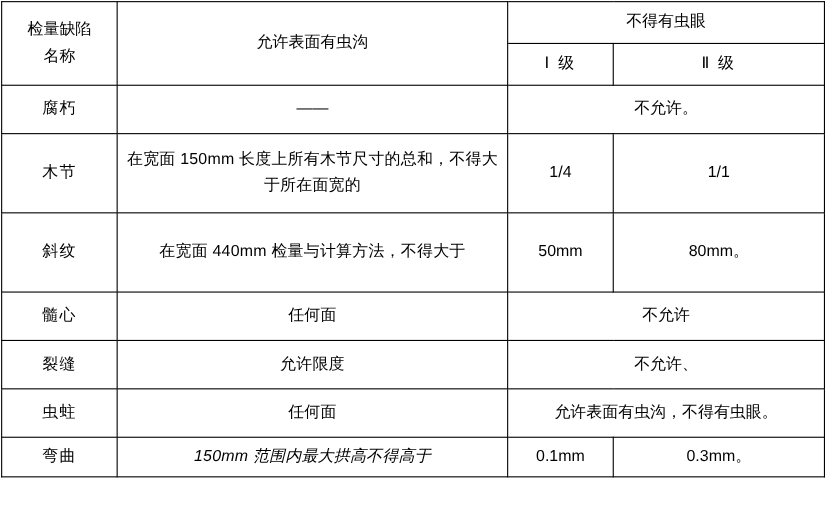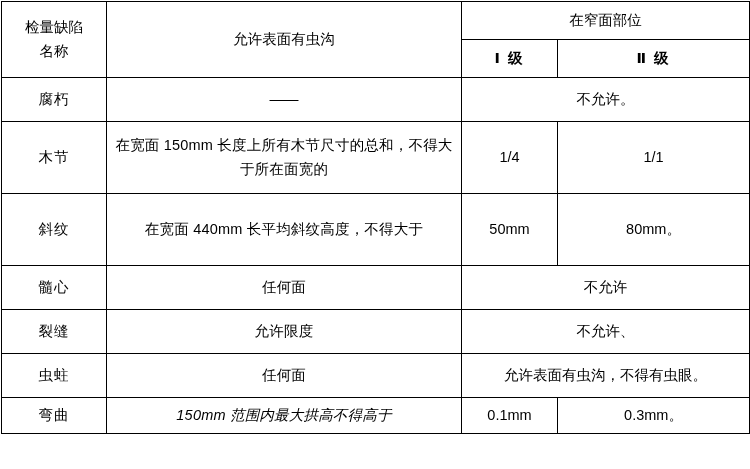--- a/index.html
+++ b/index.html
@@ -60,21 +60,20 @@
   .dash {
     letter-spacing: 0px;
   }
   .tall { height: 72px; }
   .mid { height: 44px; }
   .hdrrow1 { height: 38px; }
   .hdrrow2 { height: 38px; }
   .lastrow { height: 36px; }
   .level {
     letter-spacing: 2px;
-    font-weight: bold;
   }
   .nowrap { white-space: nowrap; font-style: italic; }
 </style>
 </head>
 <body>
 
 <div id="sheet">
   <table class="spec">
     <colgroup>
       <col class="c0">
@@ -82,21 +81,21 @@
       <col class="c2">
       <col class="c3">
     </colgroup>
     <tbody>
       <tr class="hdrrow1">
         <td class="hdr hdr-name" rowspan="2">
           <div>检量缺陷</div>
           <div>名称</div>
         </td>
         <td class="hdr" rowspan="2">允许表面有虫沟</td>
-        <td class="hdr" colspan="2">在窄面部位</td>
+        <td class="hdr" colspan="2">不得有虫眼</td>
       </tr>
       <tr class="hdrrow2">
         <td class="hdr level">Ⅰ 级</td>
         <td class="hdr level">Ⅱ 级</td>
       </tr>
 
       <tr class="mid">
         <td class="rowname">腐朽</td>
         <td class="method dash">——</td>
         <td colspan="2">不允许。</td>
@@ -104,21 +103,21 @@
 
       <tr class="tall">
         <td class="rowname">木节</td>
         <td class="method">在宽面 150mm 长度上所有木节尺寸的总和，不得大于所在面宽的</td>
         <td>1/4</td>
         <td>1/1</td>
       </tr>
 
       <tr class="tall">
         <td class="rowname">斜纹</td>
-        <td class="method">在宽面 440mm 长平均斜纹高度，不得大于</td>
+        <td class="method">在宽面 440mm 检量与计算方法，不得大于</td>
         <td>50mm</td>
         <td>80mm。</td>
       </tr>
 
       <tr class="mid">
         <td class="rowname">髓心</td>
         <td class="method">任何面</td>
         <td colspan="2">不允许</td>
       </tr>
 

